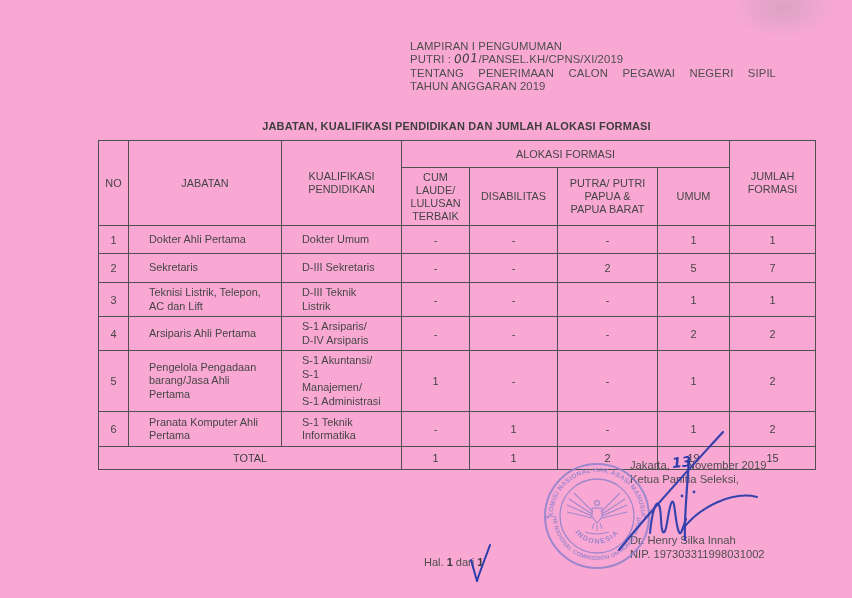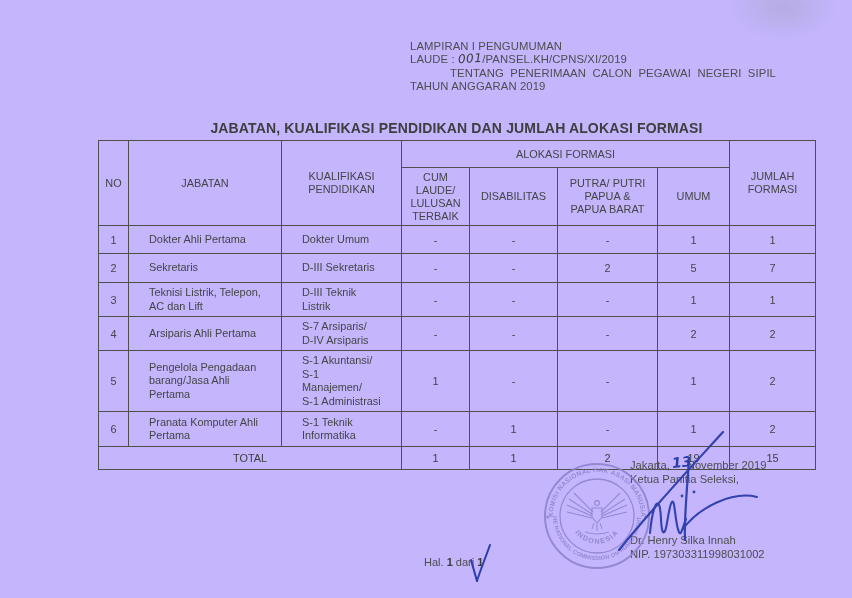--- a/index.html
+++ b/index.html
@@ -4,44 +4,44 @@
 <style>
   :root{
     --ink:#2b3cab;
     --stamp:#8b7fcb;
     --text:#4a4a4a;
     --border:#4f4f4f;
   }
   *{box-sizing:border-box;margin:0;padding:0;}
   html,body{background:#e8e8e8;}
   .page{
-    position:relative;width:852px;height:598px;background:#c4b5fd;
+    position:relative;width:852px;height:598px;background:#f9a8d4;
     font-family:"Liberation Sans", sans-serif;color:var(--text);
     overflow:hidden;
   }
   
   .smudge{
     position:absolute;top:-6px;right:14px;width:110px;height:46px;
     background:radial-gradient(ellipse at 50% 30%, rgba(150,150,160,0.30), rgba(150,150,160,0.0) 70%);
   }
   
   .letterhead{
     position:absolute;left:410px;top:40px;width:366px;
     font-size:11.3px;line-height:13.3px;color:#4e4e4e;letter-spacing:.1px;
   }
   .letterhead .row{white-space:nowrap;}
-  .justify-line{text-align:justify;text-align-last:justify;white-space:normal;margin-left:40px;}
+  .justify-line{text-align:justify;text-align-last:justify;white-space:normal;}
   .hw-dark{
     display:inline-block;font-style:italic;font-family:"DejaVu Sans",sans-serif;
     font-size:12px;transform:rotate(-3deg) translateY(-0.5px);color:#3c3c3c;letter-spacing:.5px;
   }
   
   .doc-title{
     position:absolute;left:98px;top:120px;width:717px;text-align:center;
-    font-size:14px;font-weight:bold;color:#3e3e3e;letter-spacing:.15px;
+    font-size:11px;font-weight:bold;color:#3e3e3e;letter-spacing:.15px;
   }
   
   table.formasi{
     position:absolute;left:98px;top:140px;width:717px;
     border-collapse:collapse;table-layout:fixed;
   }
   table.formasi th,table.formasi td{
     border:1px solid var(--border);vertical-align:middle;
     font-size:10.9px;color:#454545;
   }
@@ -82,21 +82,21 @@
 </style>
 </head>
 <body>
 
 <div class="page">
 
   <div class="smudge"></div>
 
   <div class="letterhead">
     <div class="row">LAMPIRAN I PENGUMUMAN</div>
-    <div class="row"><span>LAUDE :</span>&nbsp;<span class="hw-dark">001</span><span>/PANSEL.KH/CPNS/XI/2019</span></div>
+    <div class="row"><span>PUTRI :</span>&nbsp;<span class="hw-dark">001</span><span>/PANSEL.KH/CPNS/XI/2019</span></div>
     <div class="row justify-line">TENTANG PENERIMAAN CALON PEGAWAI NEGERI SIPIL</div>
     <div class="row">TAHUN ANGGARAN 2019</div>
   </div>
 
   <div class="doc-title">JABATAN, KUALIFIKASI PENDIDIKAN DAN JUMLAH ALOKASI FORMASI</div>
 
   <table class="formasi">
     <colgroup>
       <col style="width:30px">
         <col style="width:153px">
@@ -156,21 +156,21 @@
         <td class="left pre">D-III Teknik Listrik</td>
         <td>-</td>
         <td>-</td>
         <td>-</td>
         <td>1</td>
         <td>1</td>
       </tr>
       <tr class="r4">
         <td>4</td>
         <td class="left">Arsiparis Ahli Pertama</td>
-        <td class="left pre">S-7 Arsiparis/
+        <td class="left pre">S-1 Arsiparis/
 D-IV Arsiparis</td>
         <td>-</td>
         <td>-</td>
         <td>-</td>
         <td>2</td>
         <td>2</td>
       </tr>
       <tr class="r5">
         <td>5</td>
         <td class="left">Pengelola Pengadaan barang/Jasa Ahli Pertama</td>

